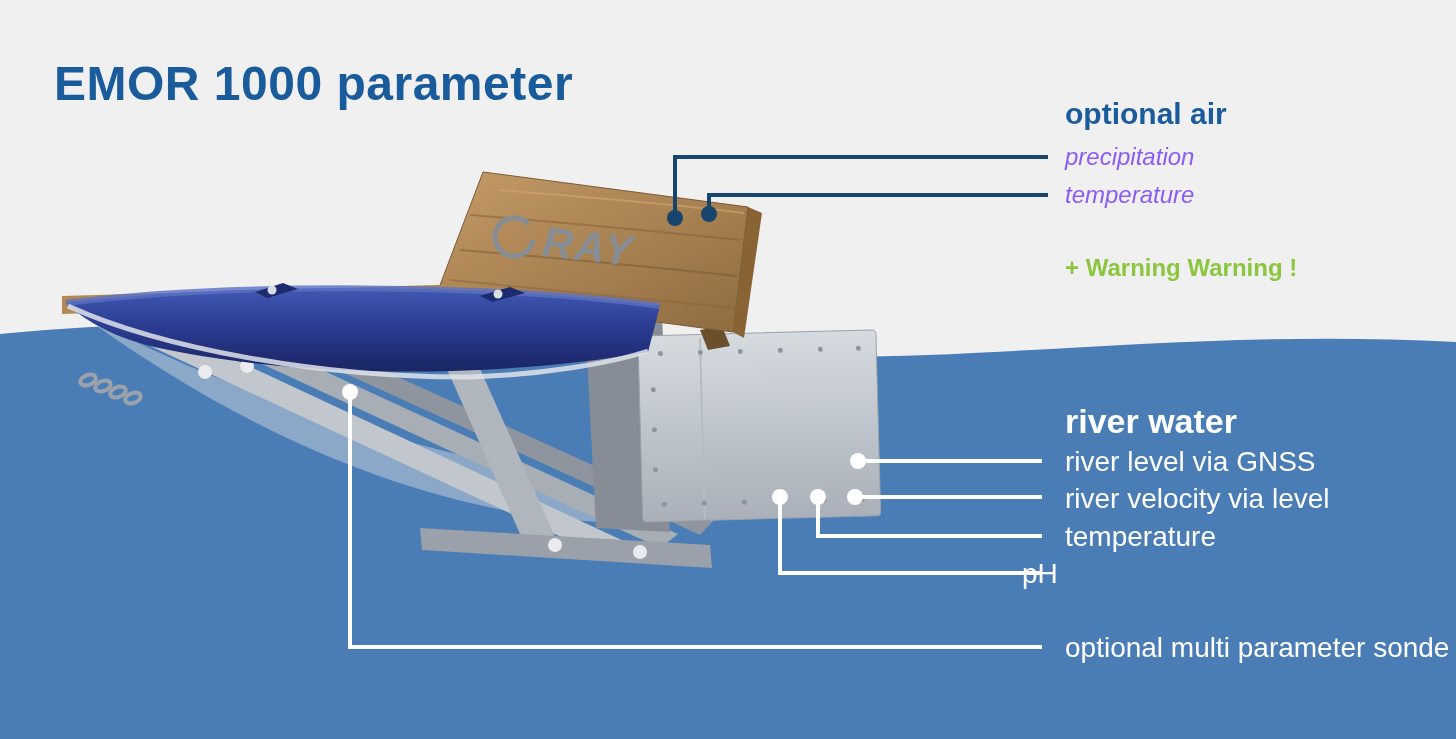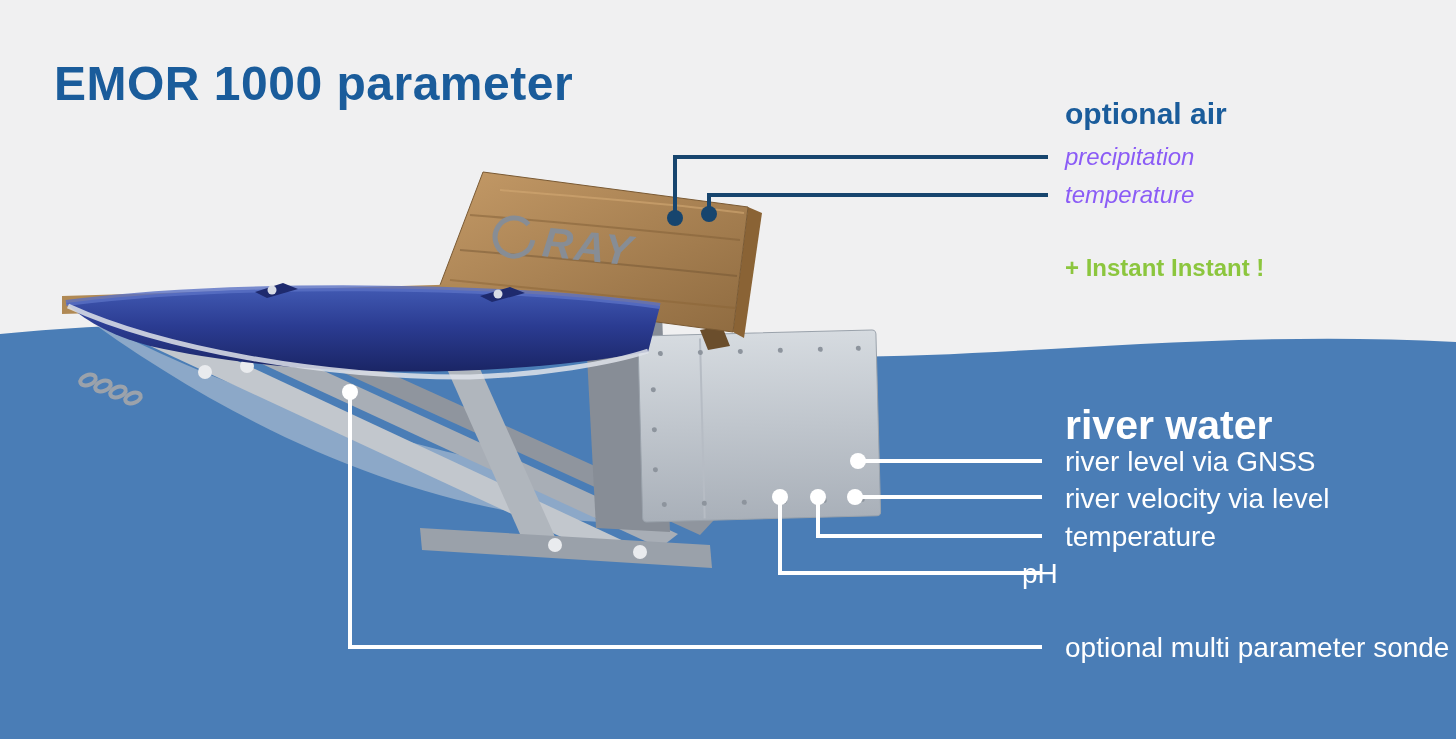--- a/index.html
+++ b/index.html
@@ -9,21 +9,21 @@
     overflow:hidden;
     font-family:"Liberation Sans","DejaVu Sans",sans-serif;
     background:#f0f0f1;
   }
   .scene{position:absolute;left:0;top:0;width:1456px;height:739px;display:block;}
   .lbl{position:absolute;white-space:nowrap;line-height:1.15;}
   .title{
     font-size:48px;font-weight:bold;color:#1a5c9b;letter-spacing:.5px;
   }
   .heading-blue{font-size:30px;font-weight:bold;color:#1a5c9b;}
-  .heading-white{font-size:41px;font-weight:bold;color:#ffffff;}
+  .heading-white{font-size:34px;font-weight:bold;color:#ffffff;}
   .item-dark{font-size:24px;color:#8b5cf6;font-style:italic;}
   .item-white{font-size:28px;color:#ffffff;}
   .warning{font-size:24px;font-weight:bold;color:#8cc63e;}
 </style>
 </head>
 <body>
 
 <div class="canvas">
 
   <svg class="scene" viewBox="0 0 1456 739">
@@ -144,21 +144,21 @@
       <circle cx="780" cy="497" r="8" fill="#ffffff" stroke="none"></circle>
       <circle cx="350" cy="392" r="8" fill="#ffffff" stroke="none"></circle>
     </g>
   </svg>
 
   <div class="lbl title" style="left:54px;top:56px">EMOR 1000 parameter</div>
 
   <div class="lbl heading-blue" style="left:1065px;top:97px">optional air</div>
   <div class="lbl item-dark" style="left:1065px;top:143px">precipitation</div>
   <div class="lbl item-dark" style="left:1065px;top:181px">temperature</div>
-  <div class="lbl warning" style="left:1065px;top:254px">+ Instant Instant !</div>
+  <div class="lbl warning" style="left:1065px;top:254px">+ Warning Warning !</div>
 
   <div class="lbl heading-white" style="left:1065px;top:402px">river water</div>
   <div class="lbl item-white" style="left:1065px;top:446px">river level via GNSS</div>
   <div class="lbl item-white" style="left:1065px;top:483px">river velocity via level</div>
   <div class="lbl item-white" style="left:1065px;top:521px">temperature</div>
   <div class="lbl item-white" style="left:1022px;top:558px">pH</div>
   <div class="lbl item-white" style="left:1065px;top:632px">optional multi parameter sonde</div>
 
 </div>
 

